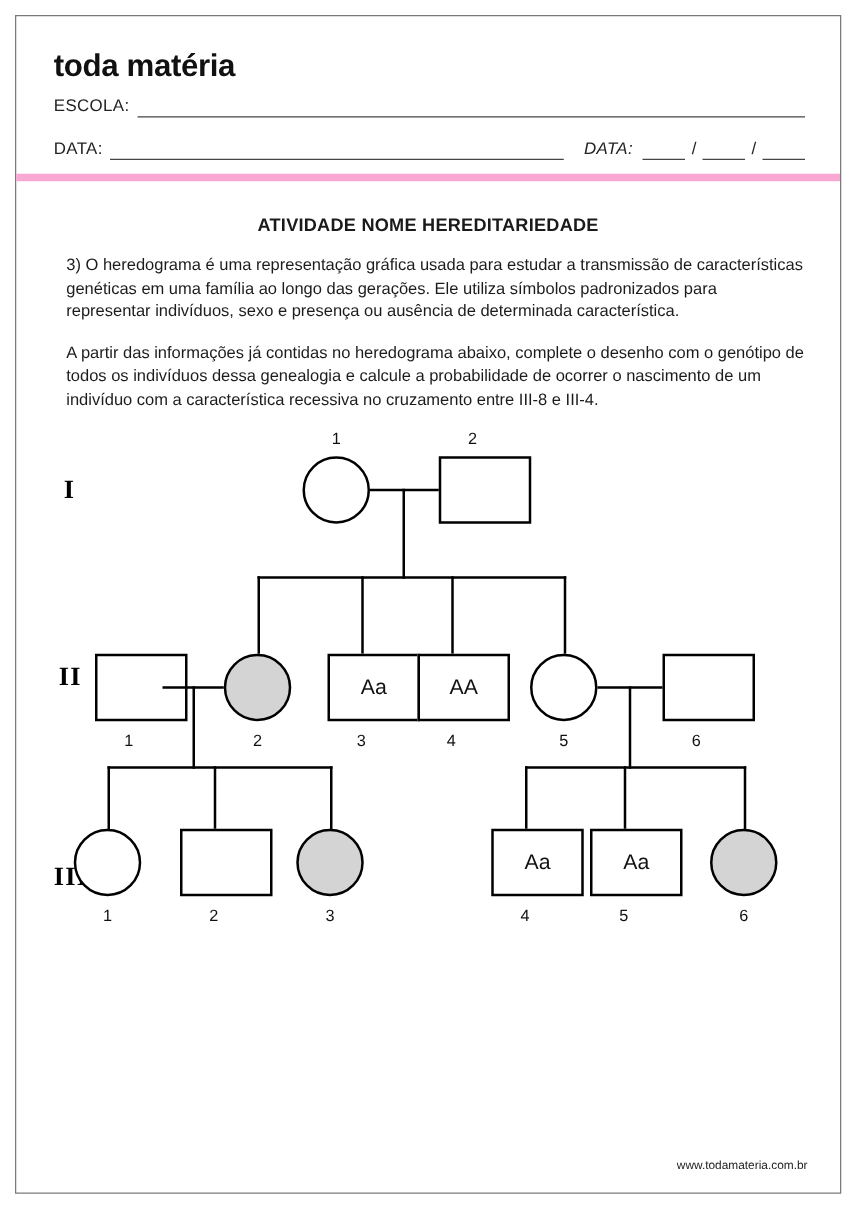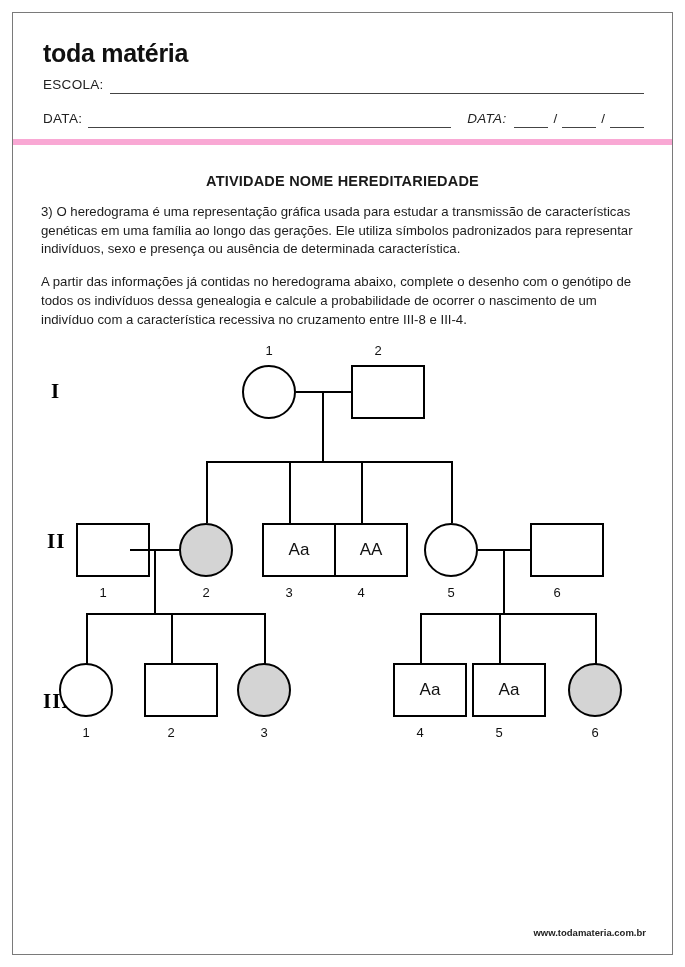--- a/index.html
+++ b/index.html
@@ -97,21 +97,21 @@
     text-align: center;
     font-size: 14.5px;
     font-weight: bold;
     letter-spacing: 0.2px;
     margin: 6px 0 14px 0;
   }
   .para {
     font-size: 13.2px;
     line-height: 1.42;
     color: #1c1c1c;
-    margin: 0 0 14px 0;
+    margin: 0 0 14px 12px;
     text-align: left;
   }
 
   
   .pedigree {
     position: relative;
     width: 605px;
     height: 430px;
     margin: 14px auto 0 auto;
   }
@@ -151,21 +151,21 @@
     font-family: "Liberation Serif", serif;
     color: #000;
     letter-spacing: 1px;
   }
 
   .footer-url {
     position: absolute;
     right: 26px;
     bottom: 16px;
     font-size: 9.5px;
-    font-weight: bold;
+    font-weight: normal;
     color: #222;
     margin-left: 12px;
   }
 </style>
 </head>
 <body>
 
 <div class="page">
   <div class="sheet">
 

